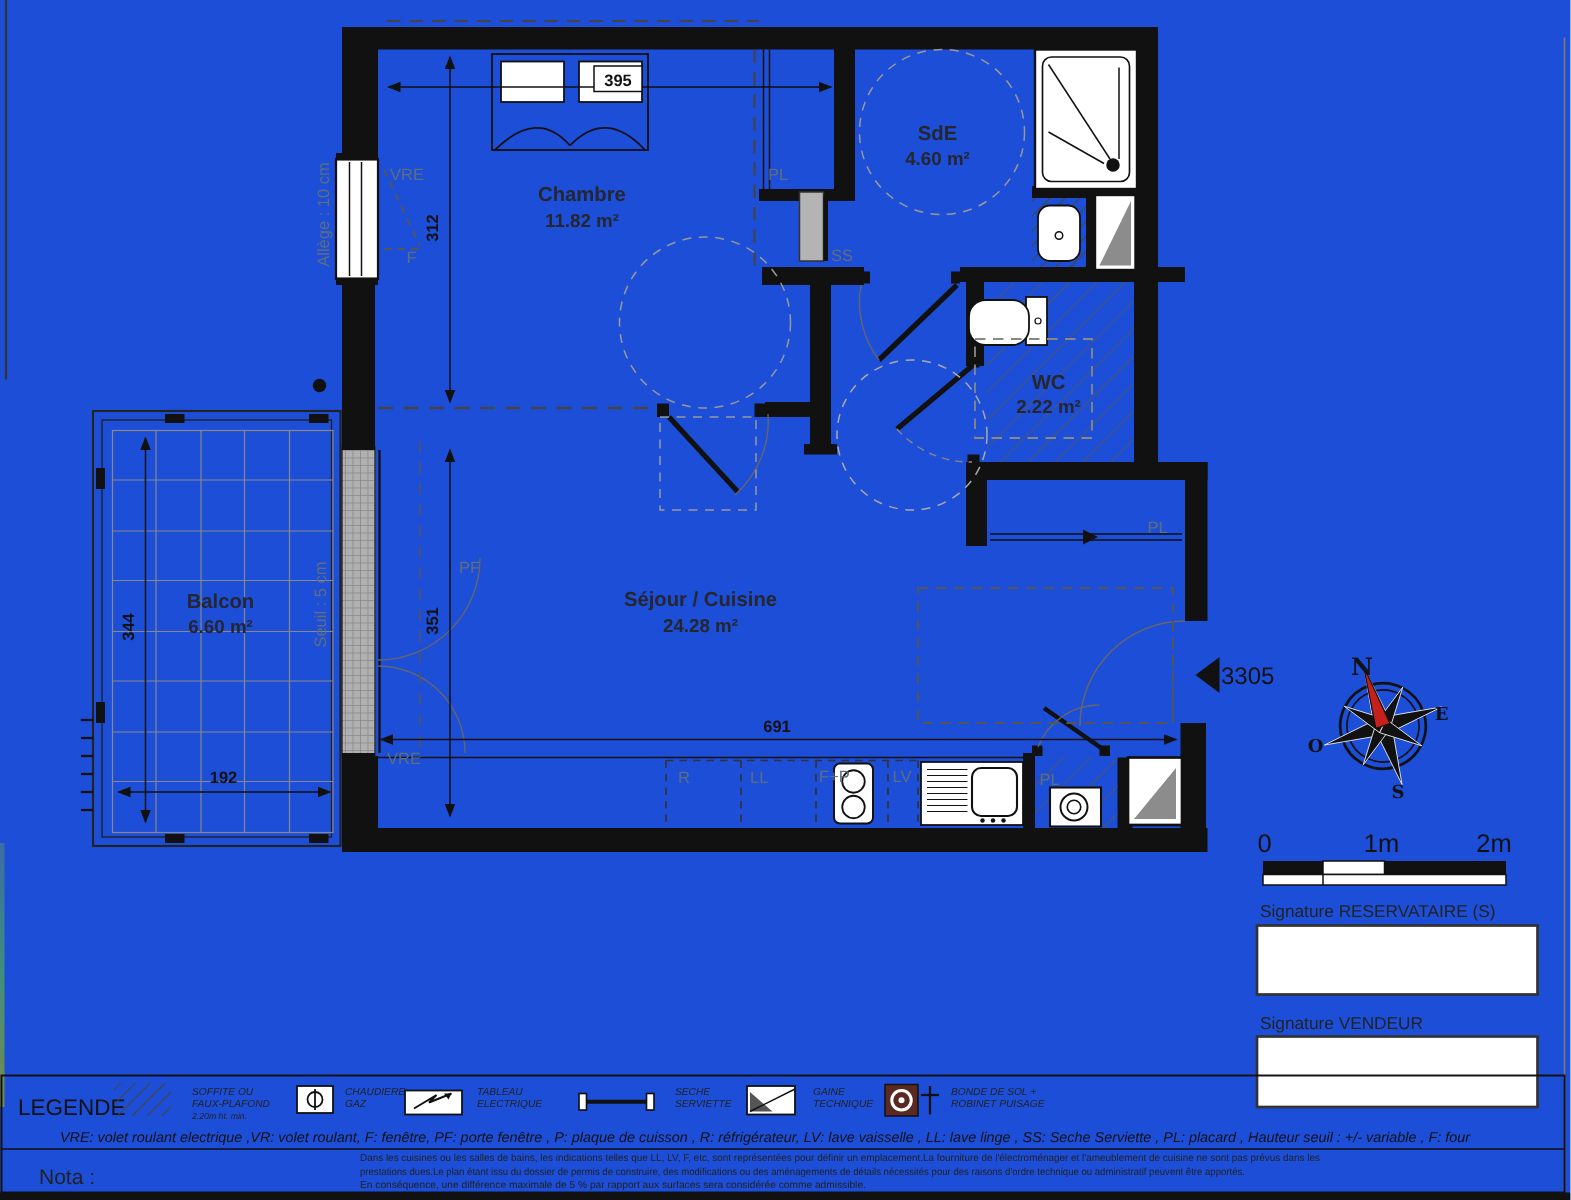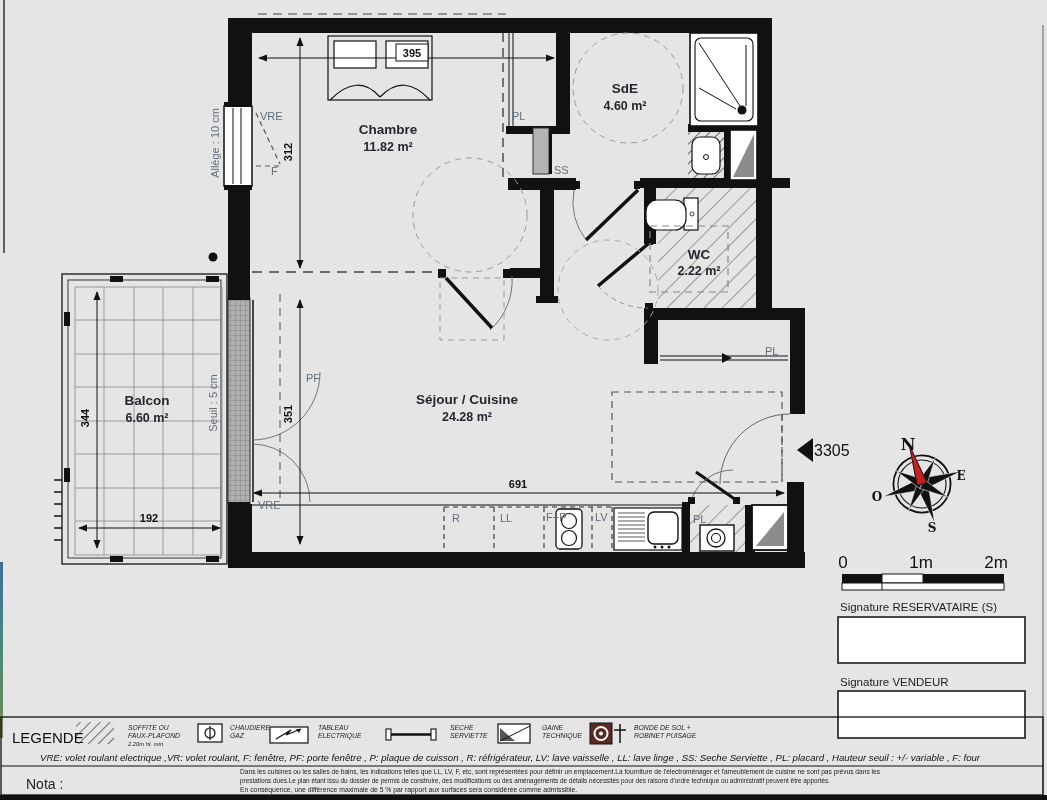--- a/index.html
+++ b/index.html
@@ -1,16 +1,16 @@
 <!DOCTYPE html>
 <html><head>
 <meta charset="utf-8">
 <style>
   html,body{margin:0;padding:0;background:#fff;}
-  .sheet{position:relative;width:1047px;height:800px;background:#e5e5e5;overflow:hidden;
+  .sheet{position:relative;width:1047px;height:800px;background:#1d4ed8;overflow:hidden;
          font-family:"Liberation Sans",sans-serif;}
   svg text{font-family:"Liberation Sans",sans-serif;}
   .room-label{font-weight:bold;font-size:13.5px;fill:#26262e;text-anchor:middle;}
   .room-area{font-weight:bold;font-size:12.5px;fill:#26262e;text-anchor:middle;}
   .small-label{font-size:11px;fill:#5f6e7d;}
   .small-label-m{font-size:11px;fill:#5f6e7d;text-anchor:middle;}
   .dim{font-weight:bold;font-size:11px;fill:#111;text-anchor:middle;}
   .unit-num{font-size:16px;fill:#111;}
   .scale-num{font-size:17px;fill:#111;text-anchor:middle;}
   .sig-label{font-size:11.5px;fill:#222;}

